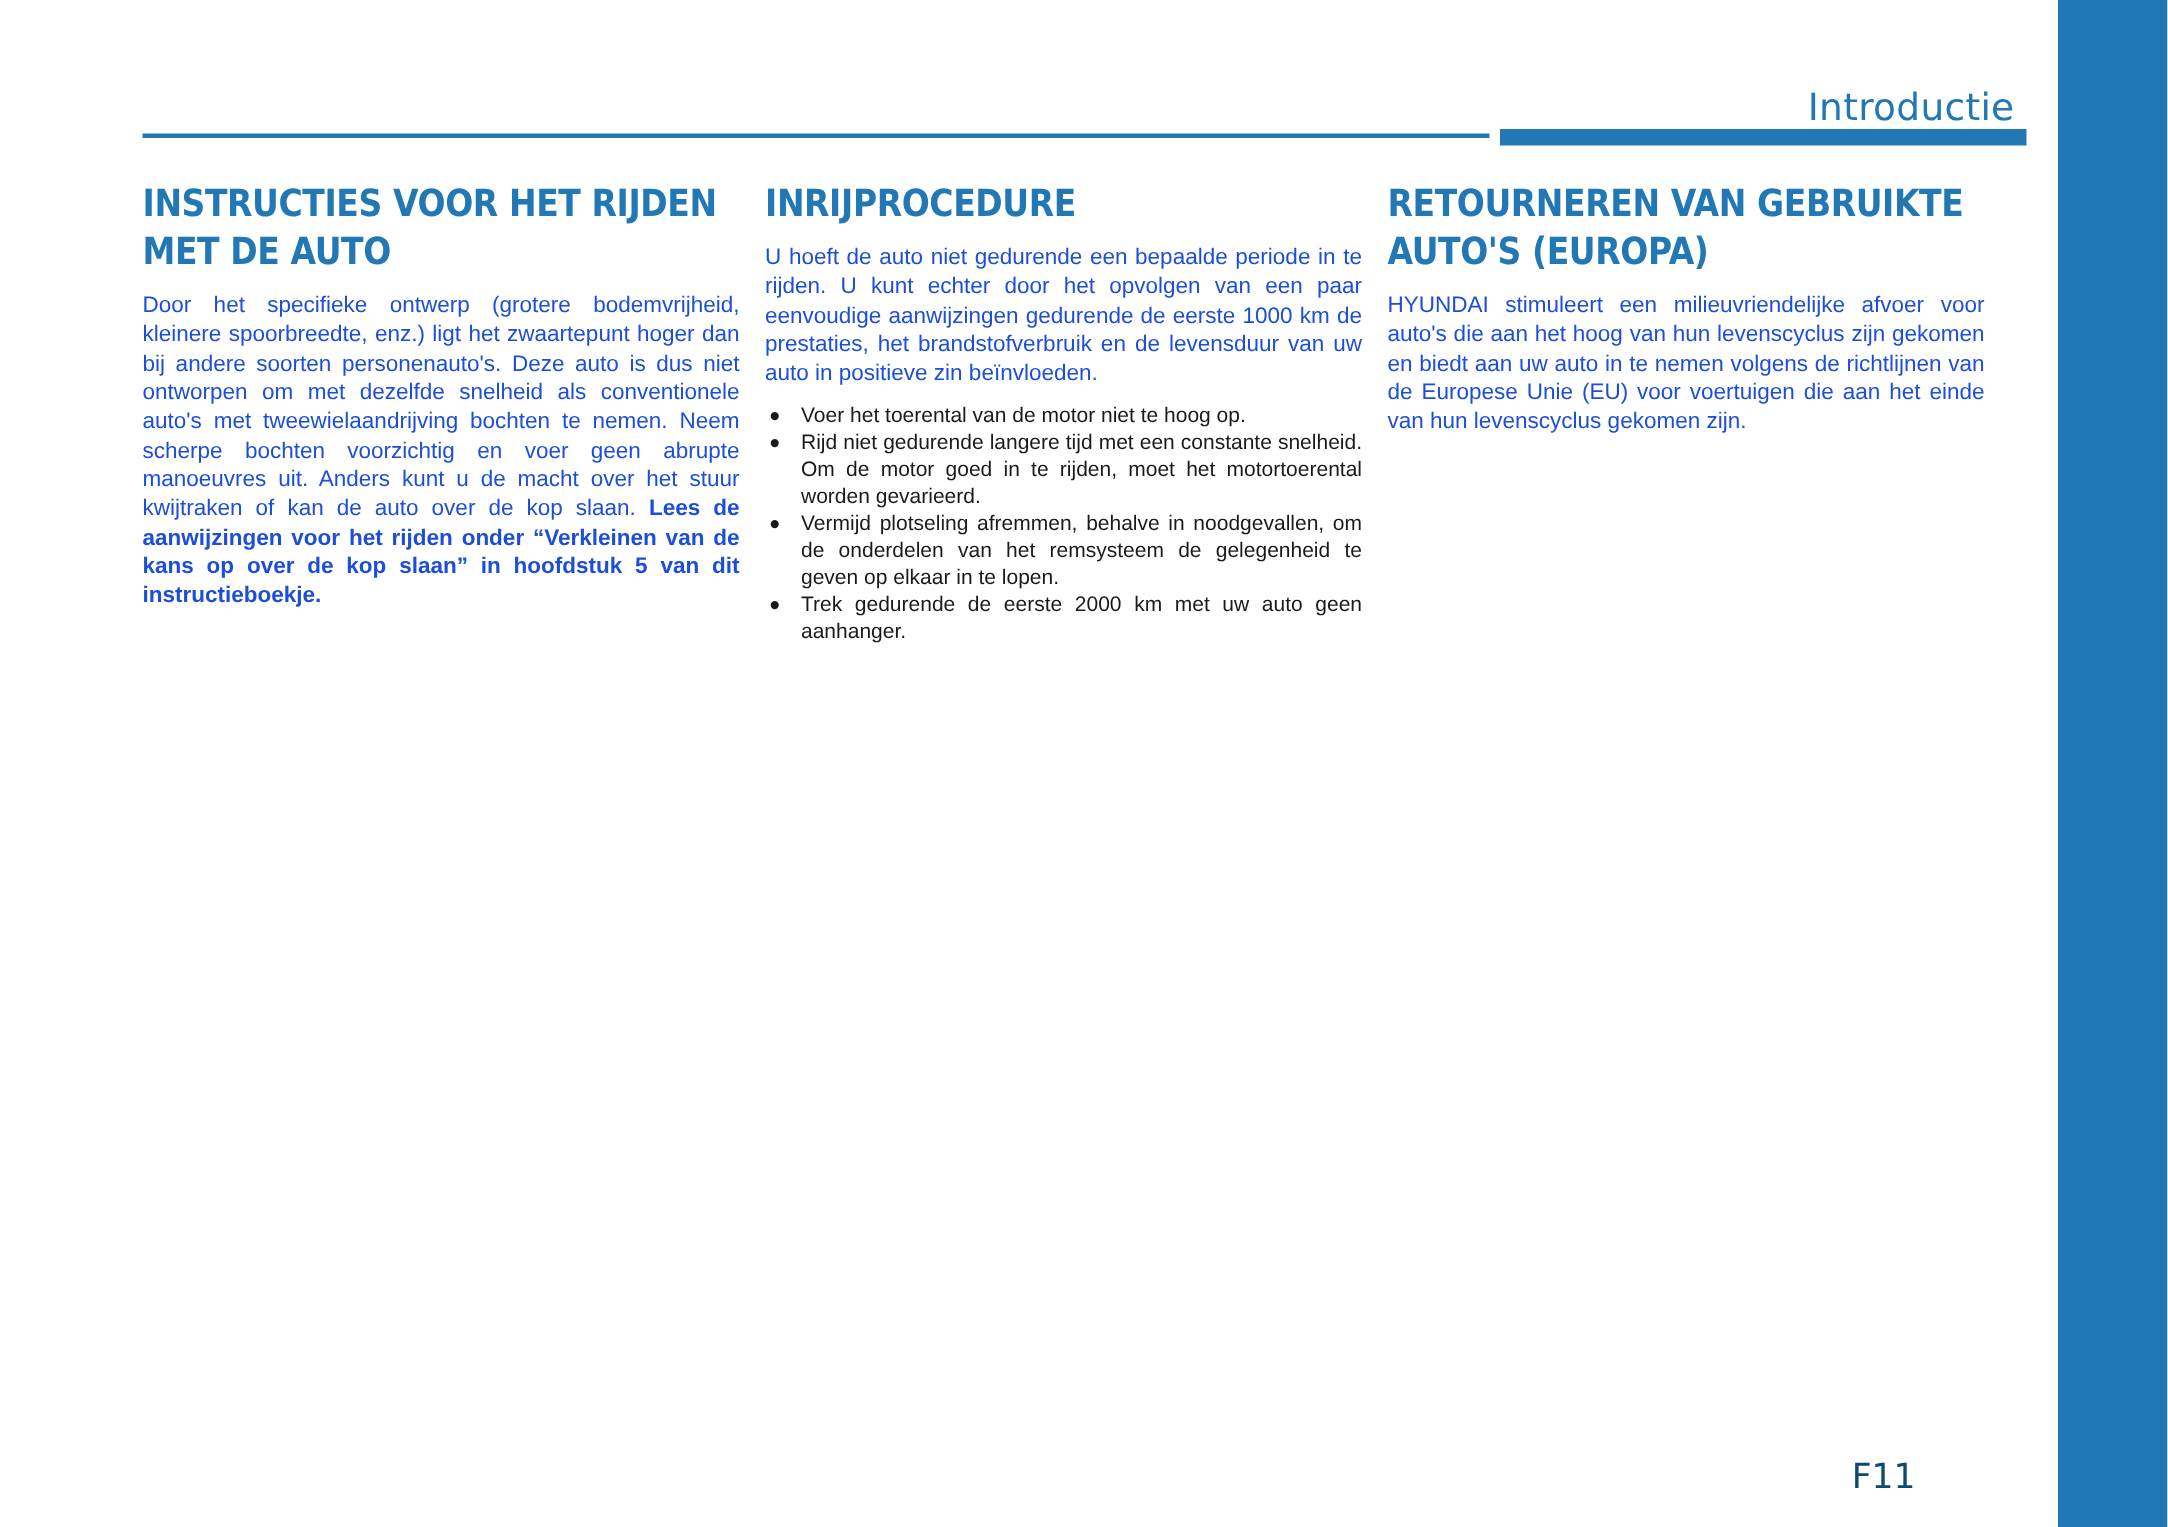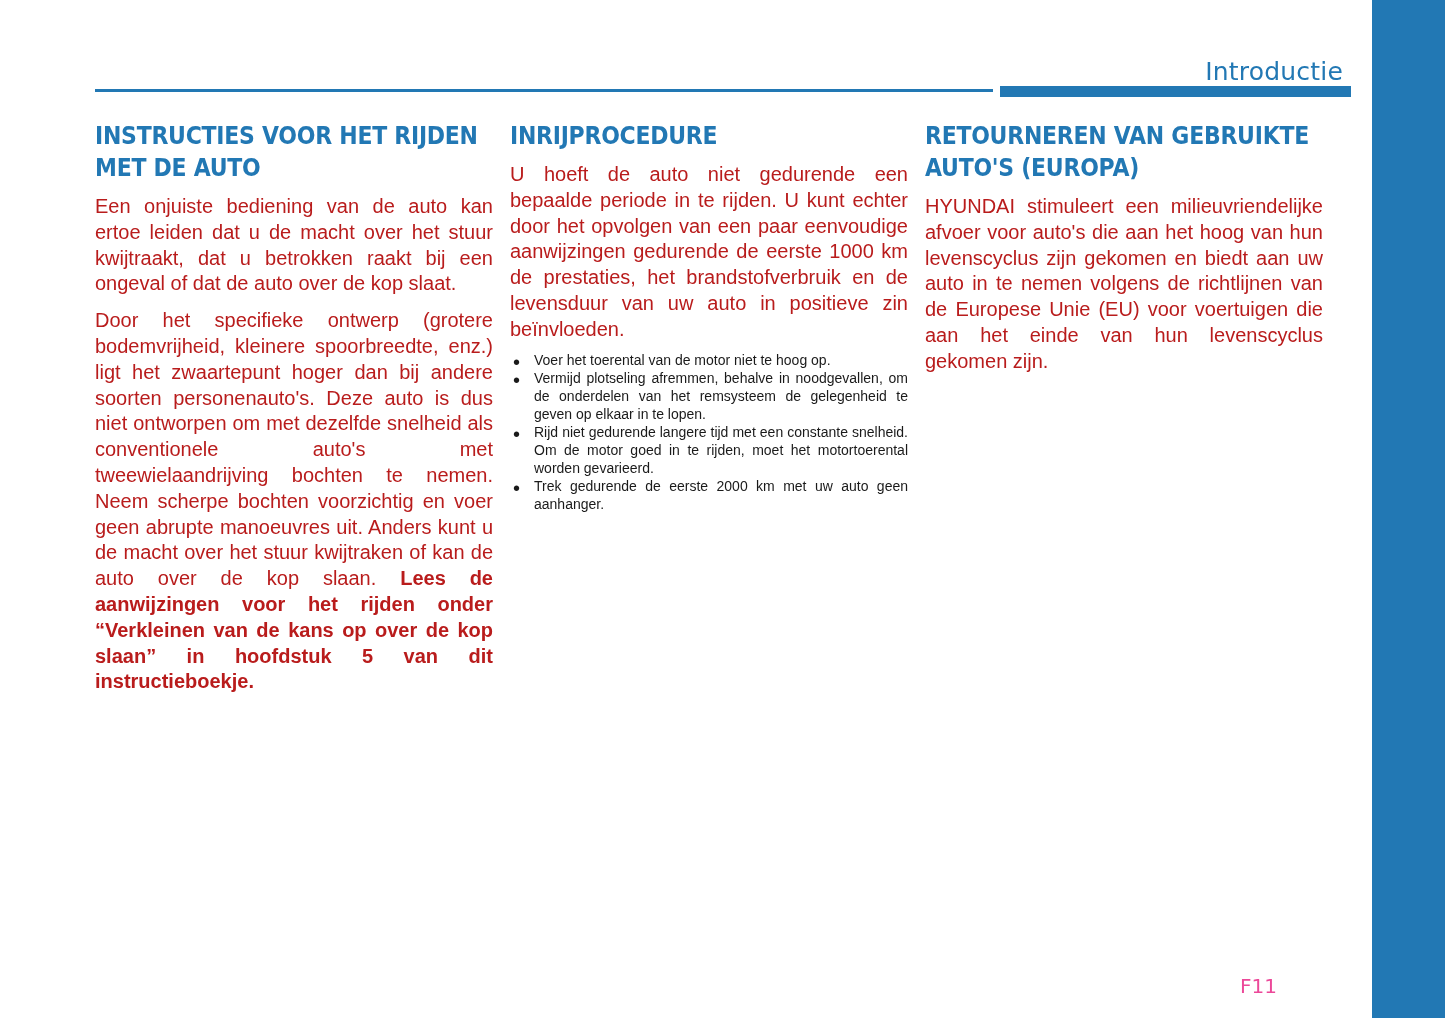--- a/index.html
+++ b/index.html
@@ -95,23 +95,23 @@
     line-height: 1.28;
     color: #2278b4;
     letter-spacing: -0.3px;
     transform: scaleX(0.88);
     transform-origin: left center;
     width: 113%;
   }
 
   p.body {
     margin: 0 0 11px 0;
-    font-size: 20px;
+    font-size: 15px;
     line-height: 1.29;
-    color: #b91c1c;
+    color: #1d4ed8;
     text-align: justify;
     text-justify: inter-word;
     hyphens: none;
   }
   p.body:last-child { margin-bottom: 0; }
   p.body.tight { margin-bottom: 0; }
 
   b.strong { font-weight: bold; }
 
   ul.bullets {
@@ -138,51 +138,50 @@
     color: #1a1a1a;
   }
 
   .spacer-gap { height: 30px; }
 
   
   .page-number {
     position: absolute;
     right: 95px;
     bottom: 40px;
-    font-size: 20px;
-    color: #ec4899;
+    font-size: 23px;
+    color: #0c4a6e;
     font-family: "DejaVu Sans", sans-serif;
   }
 </style>
 </head>
 <body>
 
 <div class="page">
 
   <div class="header">
     <div class="header-title">Introductie</div>
     <div class="header-rule-thin"></div>
     <div class="header-rule-thick"></div>
   </div>
 
   <div class="columns">
 
     <div class="col">
       <h2 class="sec-title">INSTRUCTIES VOOR HET RIJDEN MET DE AUTO</h2>
-      <p class="body">Een onjuiste bediening van de auto kan ertoe leiden dat u de macht over het stuur kwijtraakt, dat u betrokken raakt bij een ongeval of dat de auto over de kop slaat.</p>
       <p class="body tight"><span>Door het specifieke ontwerp (grotere bodemvrijheid, kleinere spoorbreedte, enz.) ligt het zwaartepunt hoger dan bij andere soorten personenauto's. Deze auto is dus niet ontworpen om met dezelfde snelheid als conventionele auto's met tweewielaandrijving bochten te nemen. Neem scherpe bochten voorzichtig en voer geen abrupte manoeuvres uit. Anders kunt u de macht over het stuur kwijtraken of kan de auto over de kop slaan. </span><b class="strong">Lees de aanwijzingen voor het rijden onder “Verkleinen van de kans op over de kop slaan” in hoofdstuk 5 van dit instructieboekje.</b></p>
     </div>
 
     <div class="col">
       <h2 class="sec-title">INRIJPROCEDURE</h2>
       <p class="body tight">U hoeft de auto niet gedurende een bepaalde periode in te rijden. U kunt echter door het opvolgen van een paar eenvoudige aanwijzingen gedurende de eerste 1000 km de prestaties, het brandstofverbruik en de levensduur van uw auto in positieve zin beïnvloeden.</p>
       <ul class="bullets">
         <li>Voer het toerental van de motor niet te hoog op.</li>
+        <li>Rijd niet gedurende langere tijd met een constante snelheid. Om de motor goed in te rijden, moet het motortoerental worden gevarieerd.</li>
         <li>Vermijd plotseling afremmen, behalve in noodgevallen, om de onderdelen van het remsysteem de gelegenheid te geven op elkaar in te lopen.</li>
-        <li>Rijd niet gedurende langere tijd met een constante snelheid. Om de motor goed in te rijden, moet het motortoerental worden gevarieerd.</li>
         <li>Trek gedurende de eerste 2000 km met uw auto geen aanhanger.</li>
       </ul>
     </div>
 
     <div class="col">
       <h2 class="sec-title">RETOURNEREN VAN GEBRUIKTE AUTO'S (EUROPA)</h2>
       <p class="body">HYUNDAI stimuleert een milieuvriendelijke afvoer voor auto's die aan het hoog van hun levenscyclus zijn gekomen en biedt aan uw auto in te nemen volgens de richtlijnen van de Europese Unie (EU) voor voertuigen die aan het einde van hun levenscyclus gekomen zijn.</p>
       <div class="spacer-gap"></div>
     </div>
 

